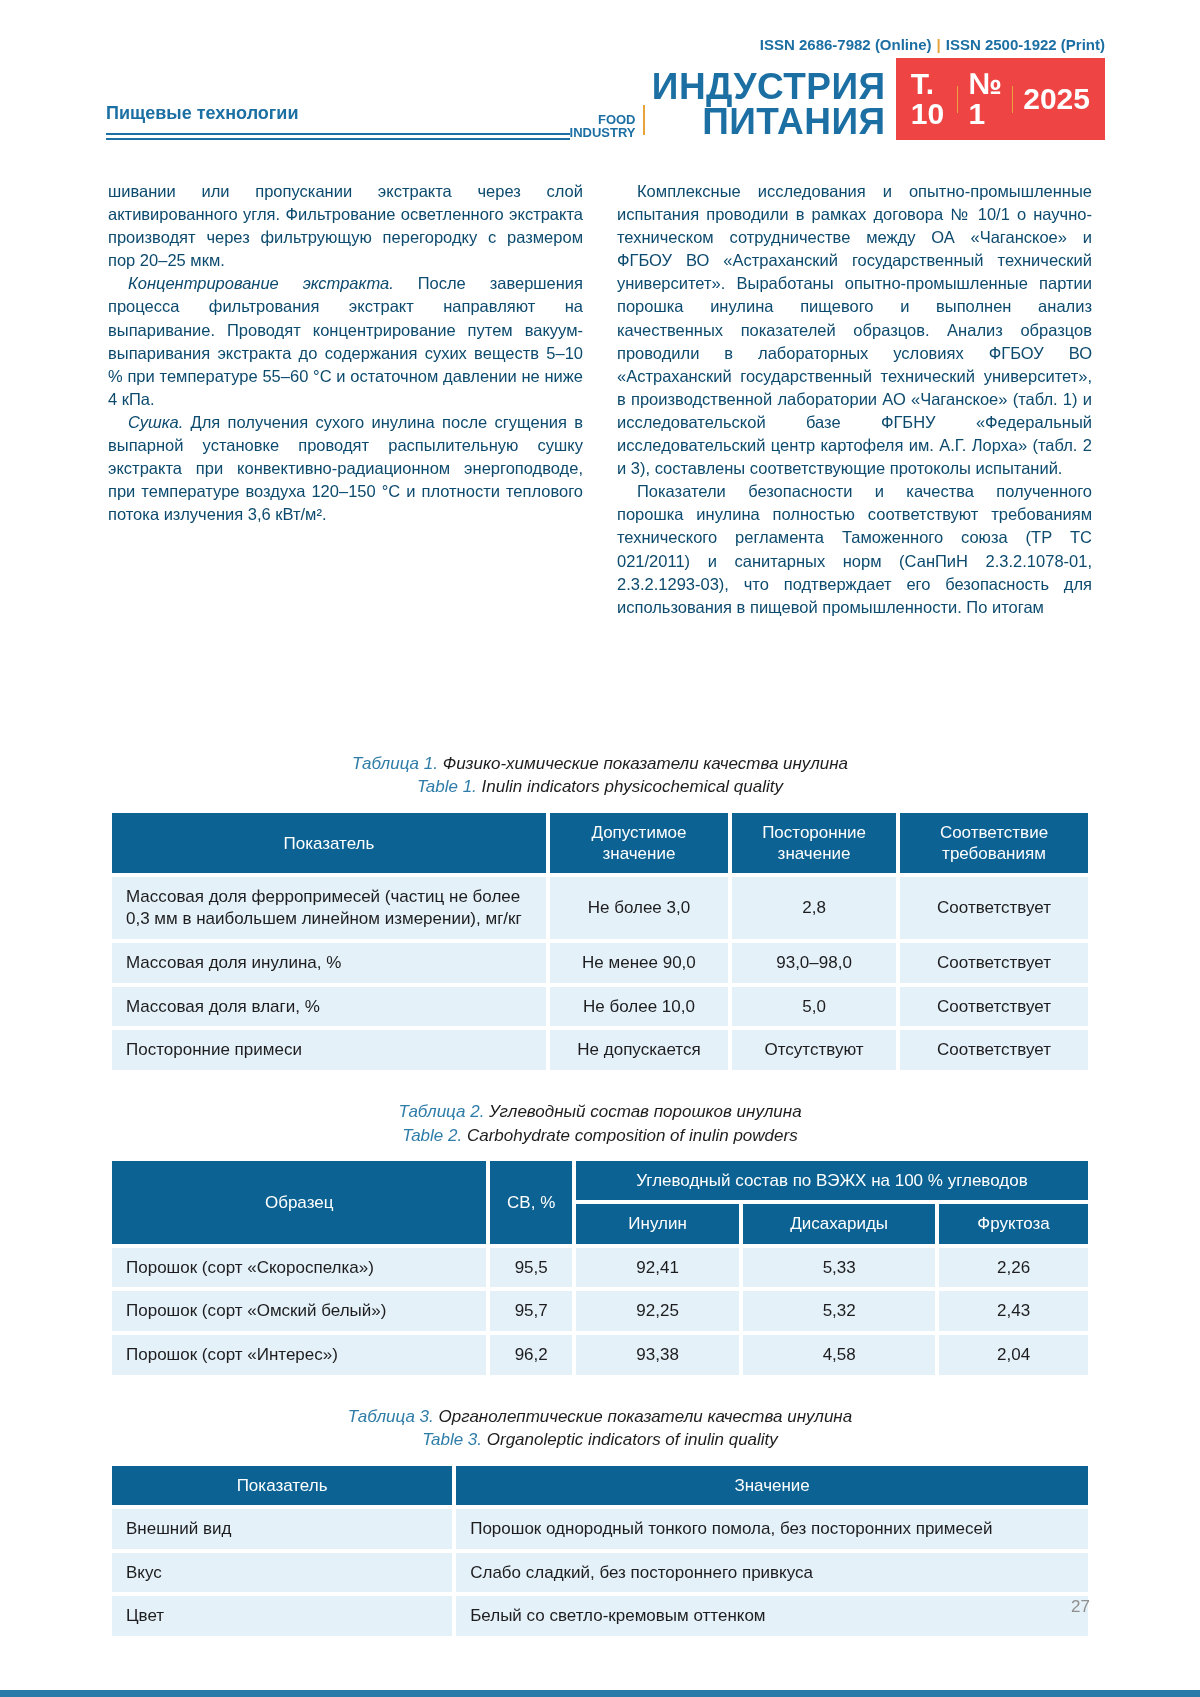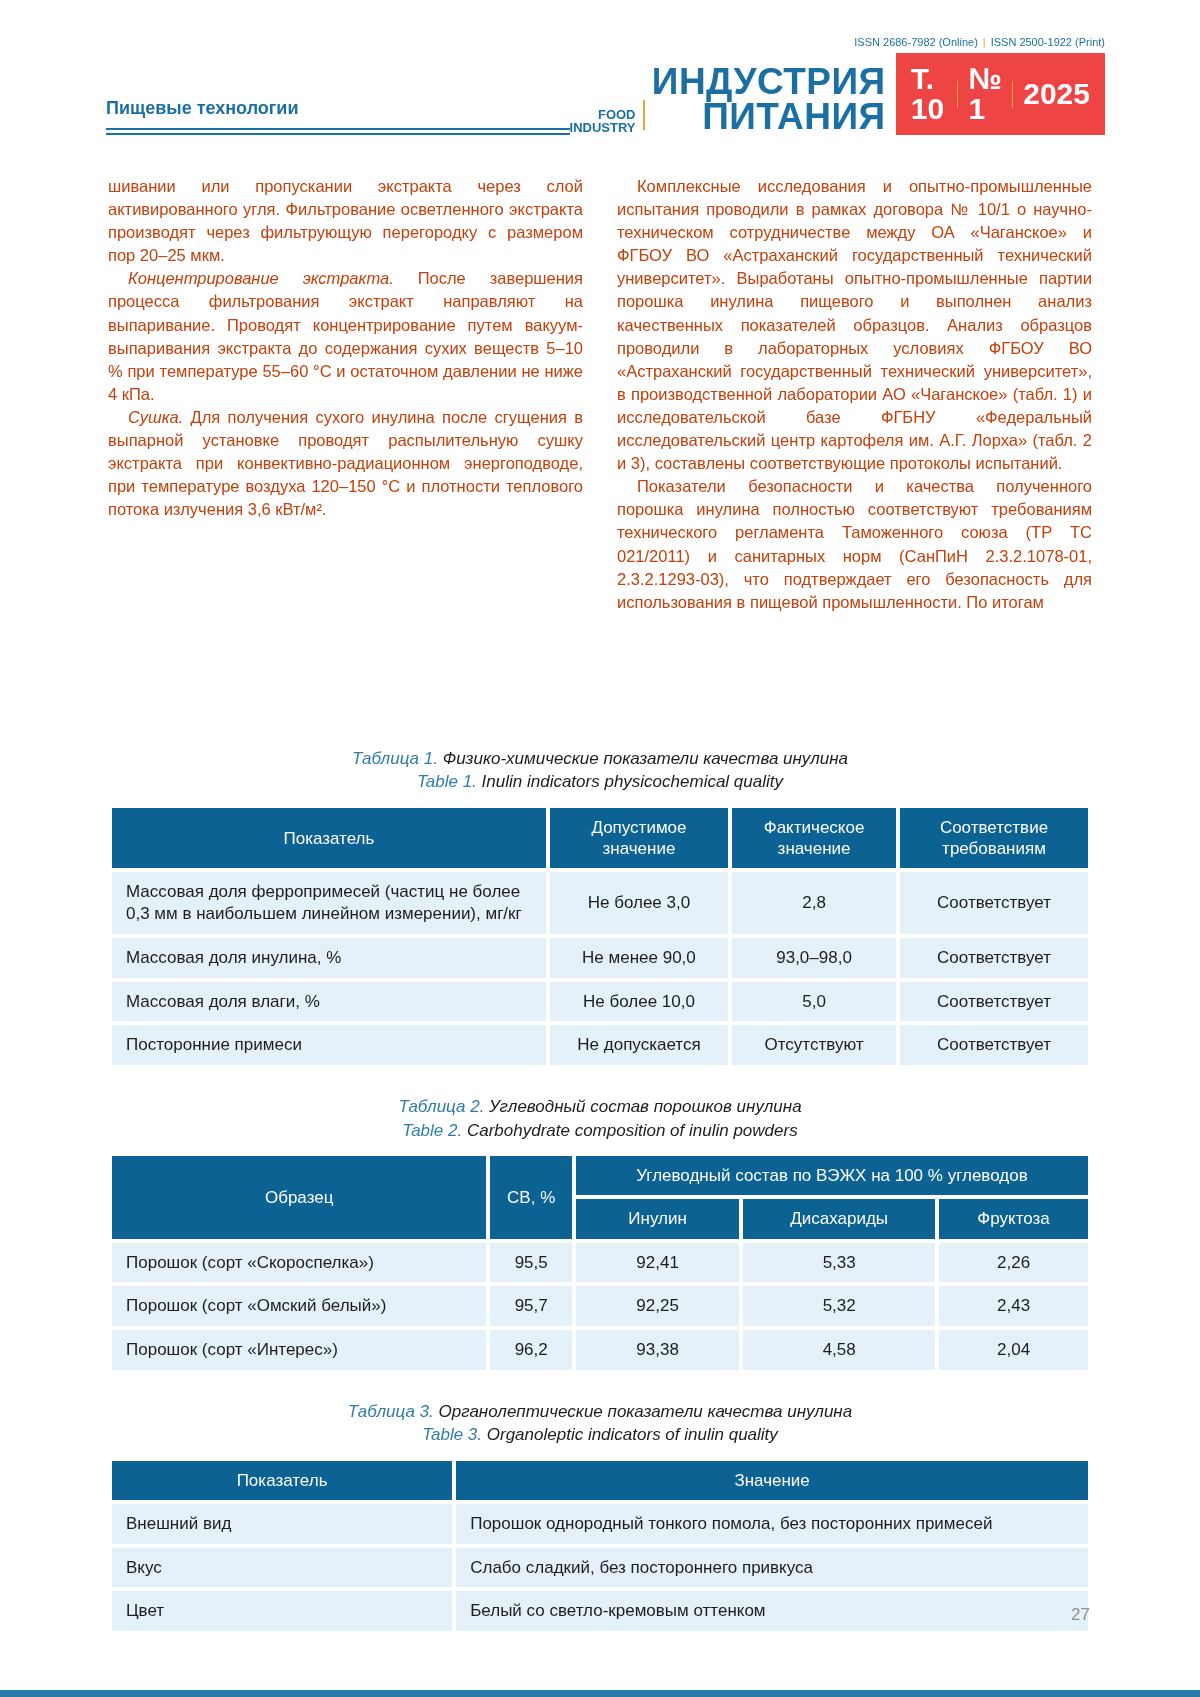--- a/index.html
+++ b/index.html
@@ -6,51 +6,51 @@
   body{font-family:"Liberation Sans", sans-serif;}
   .page{position:relative;width:1200px;height:1697px;background:#fff;overflow:hidden;color:#1e1e1e;}
 
   
   .masthead{display:flex;justify-content:space-between;align-items:flex-end;padding:36px 95px 0 106px;}
   .mast-left{width:516px;}
   .section-ru{color:#1c6fa3;font-weight:bold;font-size:18px;}
   .section-en{color:#1c6fa3;font-size:18px;margin-top:3px;}
   .double-rule{margin-top:9px;height:3px;border-top:2.5px solid #1c6fa3;border-bottom:2.5px solid #1c6fa3;}
   .mast-right{display:flex;flex-direction:column;align-items:flex-end;}
-  .issn-line{font-size:11px;font-weight:normal;color:#1c6fa3;margin-bottom:5px;white-space:nowrap;}
+  .issn-line{font-size:15px;font-weight:bold;color:#1c6fa3;margin-bottom:5px;white-space:nowrap;}
   .issn-sep{color:#e8a33d;margin:0 5px;}
   .brand-row{display:flex;align-items:flex-end;}
   .brand-en{color:#1c6fa3;font-size:13px;font-weight:bold;text-align:right;line-height:1.05;}
   .orange-bar{width:3px;height:30px;background:#e8a33d;margin:0 7px 5px 7px;}
   .brand-ru{color:#1c6fa3;font-size:37px;font-weight:bold;text-align:right;line-height:0.94;letter-spacing:0.5px;margin-right:10px;}
   .vol-box{background:#ef4444;color:#fff;display:flex;align-items:center;gap:10px;font-size:30px;font-weight:bold;padding:11px 15px;line-height:1;}
   .vol-sep{width:2.5px;height:27px;background:#e8a33d;}
 
   
   .content{padding:0 108px;}
   .columns{display:flex;gap:34px;margin-top:40px;min-height:548px;}
-  .col{flex:1;font-size:16.5px;line-height:1.4;text-align:justify;color:#c2410c;hyphens:auto;}
+  .col{flex:1;font-size:16.5px;line-height:1.4;text-align:justify;color:#0c4a6e;hyphens:auto;}
   .col p{margin:0;text-indent:20px;}
   .col p.noindent{text-indent:0;}
   .lead{font-style:italic;}
 
   
   .caption{text-align:center;font-style:italic;font-size:17px;line-height:1.38;color:#1d1d1f;margin:26px 0 10px 0;}
   .caption.first{margin-top:24px;}
   .cap-label{color:#2e7ca8;}
 
   
   table.data-table{width:100%;border-collapse:separate;border-spacing:4px;margin:0 -4px;font-size:17px;table-layout:fixed;}
   table.data-table{margin:0;}
   .data-table th{background:#0b6293;color:#ffffff;font-weight:normal;text-align:center;vertical-align:middle;padding:9px 8px;line-height:1.25;}
   .data-table td{background:#e4f1f8;color:#1d1d1f;text-align:center;vertical-align:middle;padding:9px 12px;line-height:1.28;}
   .data-table td.left-cell{text-align:left;padding-left:14px;}
 
   
-  .page-number{position:absolute;right:110px;bottom:72px;color:#8f8f8f;font-size:17px;}
+  .page-number{position:absolute;right:110px;bottom:80px;color:#8f8f8f;font-size:17px;}
   .bottom-band{position:absolute;left:0;right:0;bottom:0;height:7px;background:#2a7aa9;}
 </style>
 </head>
 <body>
 
 <div class="page">
 
   <header class="masthead">
     <div class="mast-left">
       <div class="section-ru">Пищевые технологии</div>
@@ -104,21 +104,21 @@
       <colgroup>
           <col style="width:45%">
           <col style="width:18.5%">
           <col style="width:17%">
           <col style="width:19.5%">
         </colgroup>
       <thead>
         <tr>
           <th>Показатель</th>
           <th>Допустимое значение</th>
-          <th>Фактическое значение</th>
+          <th>Посторонние значение</th>
           <th>Соответствие требованиям</th>
         </tr>
       </thead>
       <tbody>
         <tr>
           <td class="left-cell">Массовая доля ферропримесей (частиц не более 0,3 мм в наибольшем линейном измерении), мг/кг</td>
           <td>Не более 3,0</td>
           <td>2,8</td>
           <td>Соответствует</td>
         </tr>

